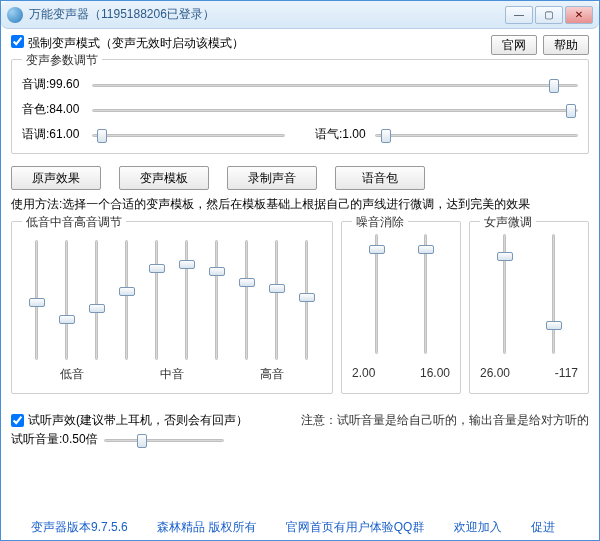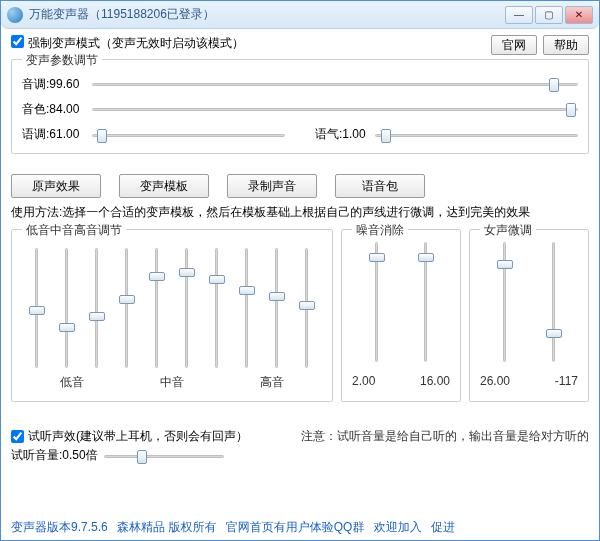--- a/index.html
+++ b/index.html
@@ -10,23 +10,23 @@
   .titlebar .title { color: #2b5a8a; font-size: 12px; flex: 1; }
   .win-btns { display: flex; }
   .win-btn { width: 28px; height: 18px; margin-left: 2px; background: linear-gradient(#f8fbff,#dce9f5); border: 1px solid #9fbbd8; border-radius: 2px; display:flex; align-items:center; justify-content:center; font-size:10px; color:#345; cursor:pointer; }
   .win-btn.close { background: linear-gradient(#f8d0d0,#e89090); color:#600; }
   .client { padding: 6px 10px 4px 10px; }
   .toprow { display:flex; align-items:flex-start; margin-bottom: 4px; }
   .chk { width:13px; height:13px; margin-right:4px; }
   .btn { background: linear-gradient(#fdfdfd,#e8e8e8); border:1px solid #9a9a9a; border-radius:2px; padding: 1px 10px; font-size:12px; cursor:pointer; display:inline-flex; align-items:center; height:20px; }
   .btn.wide { width: 90px; justify-content:center; height:24px; }
   .spacer { flex:1; }
-  .group { border:1px solid #cfcfcf; border-radius:2px; padding: 8px 10px 10px 10px; margin-bottom: 20px; position:relative; }
+  .group { border:1px solid #cfcfcf; border-radius:2px; padding: 8px 10px 10px 10px; margin-bottom: 12px; position:relative; }
   .group-title { position:absolute; top:-8px; left:10px; background:#fff; padding:0 4px; font-size:12px; color:#333; }
-  .hslider-row { display:flex; align-items:flex-start; margin: 8px 0; }
+  .hslider-row { display:flex; align-items:flex-end; margin: 8px 0; }
   .hslider-label { width: 70px; }
   .hslider { flex:1; position:relative; height:16px; }
   .hslider .track { position:absolute; left:0; right:0; top:7px; height:3px; background:#d8d8d8; border:1px solid #bfbfbf; border-radius:2px; }
   .hslider .thumb { position:absolute; top:2px; width:10px; height:14px; background:linear-gradient(#fdfdfd,#d8e4ef); border:1px solid #7a98b6; border-radius:2px; cursor:pointer; }
   .two-col { display:flex; gap: 30px; }
   .two-col > div { display:flex; align-items:center; }
   .btnrow { display:flex; gap: 18px; margin: 8px 0 6px 0; }
   .usage { margin: 4px 0 8px 0; }
   .lower-groups { display:flex; gap:8px; }
   .eq-group { flex: 1 1 auto; }
@@ -36,21 +36,21 @@
   .vslider .thumb { position:absolute; left:4px; width:16px; height:9px; background:linear-gradient(#fdfdfd,#d8e4ef); border:1px solid #7a98b6; border-radius:2px; cursor:pointer; }
   .vlabels { display:flex; justify-content:space-between; margin-top:6px; font-size:12px; color:#333; }
   .nr-group { width: 120px; }
   .fv-group { width: 120px; }
   .nr-sliders, .fv-sliders { display:flex; justify-content:space-around; height:130px; padding-top:4px; }
   .vol-row { display:flex; align-items:center; margin-top:6px; gap: 13px; }
   .vol-left { display:flex; align-items:center; flex:1 1 50%; }
   .vol-right { display:flex; align-items:center; flex:1 1 50%; }
   .hslider.small { width:120px; flex:0 0 120px; }
   .footer { position:absolute; bottom:4px; left:10px; right:10px; color:#1a60c8; font-size:12px; white-space:nowrap; overflow:hidden; }
-  .footer span { margin-right: 6px; }
+  .footer span { margin-right: 6px; margin-left: 20px; }
   .hint { color:#333; white-space:nowrap; }
 </style>
 </head>
 <body>
 
 <div class="window">
   <div class="titlebar">
     <div class="app-icon"></div>
     <div class="title">万能变声器（1195188206已登录）</div>
     <div class="win-btns">

